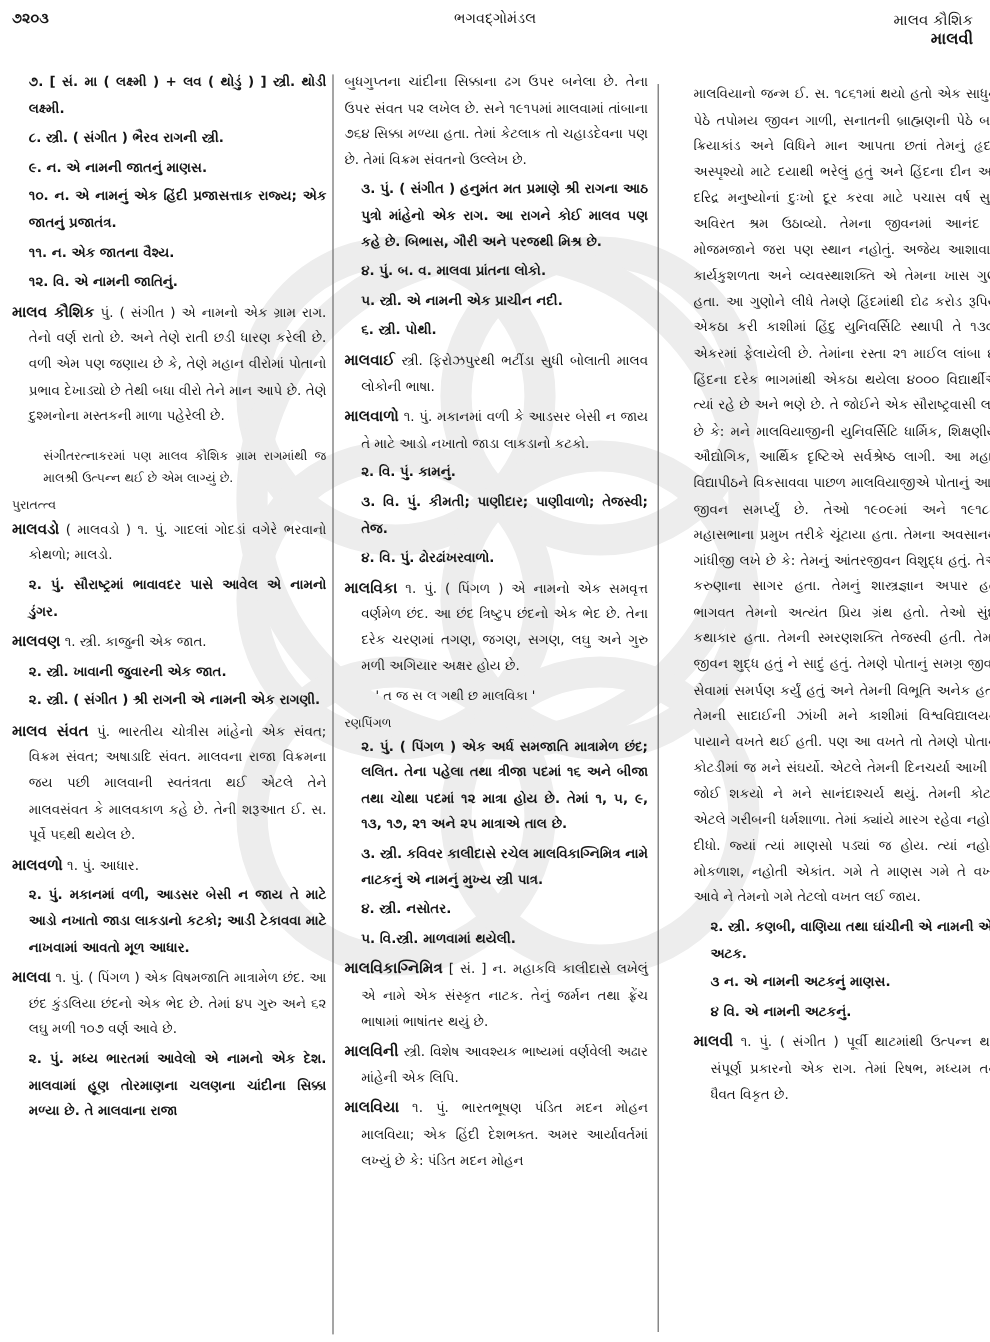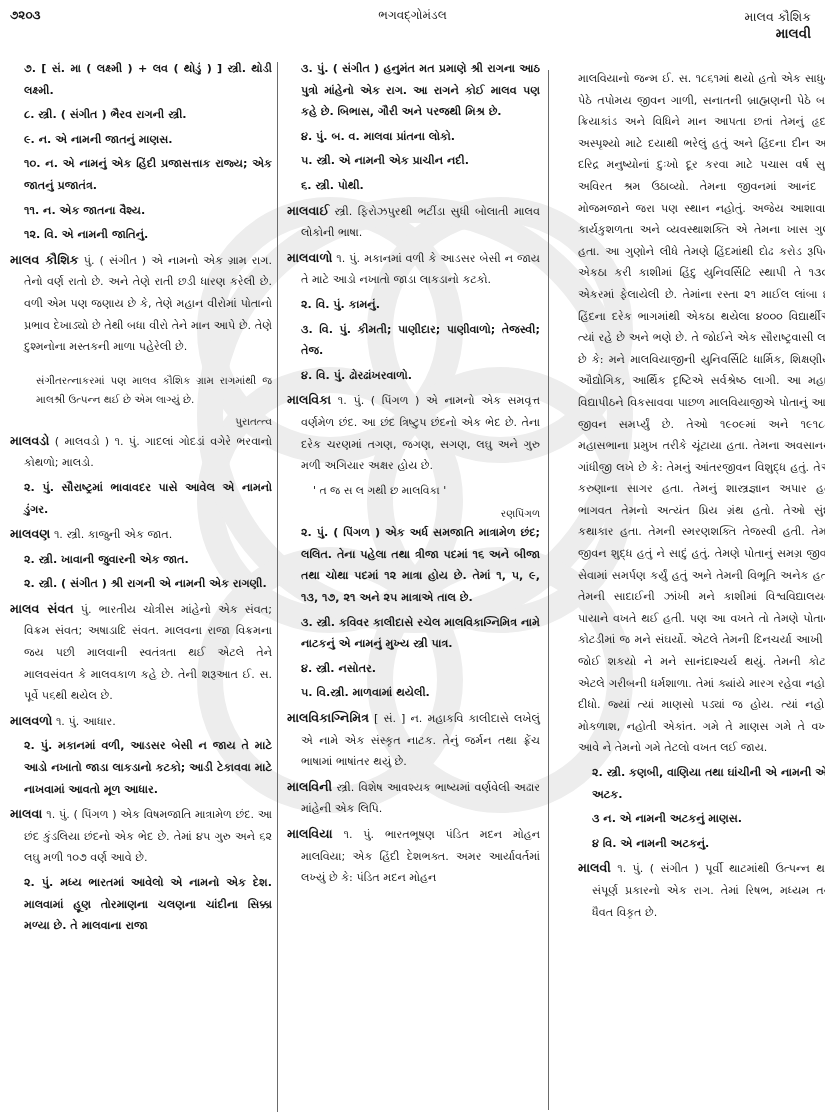--- a/index.html
+++ b/index.html
@@ -16,21 +16,21 @@
   .col.c2 { left:287px; width:253px; top:58px; }
   .col.c3 { left:558px; width:257px; top:68px;margin-left:20px; }
   .divider { position:absolute; width:1px; background:#6a6a6a; z-index:1; }
   .d1 { left:277px; top:62px; height:1050px; }
   .d2 { left:548px; top:70px; height:1040px; }
   .entry { margin-bottom:3px; text-align:justify; }
   .entry.hang { padding-left:14px; text-indent:-14px; }
   .entry.sub { padding-left:14px;font-weight:bold; }
   .hw { font-weight:bold; font-size:12.6px; }
   .quote { font-size:10.4px; line-height:19px; padding-left:26px;margin-top:13px; }
-  .cite { text-align:right; font-size:10.4px; line-height:18px; }
+  .cite { text-align:left; font-size:10.4px; line-height:18px; }
   .center-quote { padding-left:26px; font-weight:normal; font-size:10.8px; }
 </style>
 </head>
 <body>
 
 <svg class="watermark" viewBox="0 0 825 1118">
   <g fill="none" stroke="#ededed" stroke-width="26">
     <circle cx="330" cy="330" r="120"></circle>
     <circle cx="500" cy="330" r="120"></circle>
     <circle cx="330" cy="500" r="120"></circle>
@@ -68,20 +68,21 @@
     <div class="entry hang"><span class="hw">માલવણ</span><span> ૧. સ્ત્રી. કાજુની એક જાત.</span></div>
     <div class="entry sub">૨. સ્ત્રી. ખાવાની જુવારની એક જાત.</div>
     <div class="entry sub">૨. સ્ત્રી. ( સંગીત ) શ્રી રાગની એ નામની એક રાગણી.</div>
     <div class="entry hang"><span class="hw">માલવ સંવત</span><span> પું. ભારતીય ચોત્રીસ માંહેનો એક સંવત; વિક્રમ સંવત; અષાડાદિ સંવત. માલવના રાજા વિક્રમના જય પછી માલવાની સ્વતંત્રતા થઈ એટલે તેને માલવસંવત કે માલવકાળ કહે છે. તેની શરૂઆત ઈ. સ. પૂર્વે ૫૬થી થયેલ છે.</span></div>
     <div class="entry hang"><span class="hw">માલવળો</span><span> ૧. પું. આધાર.</span></div>
     <div class="entry sub">૨. પું. મકાનમાં વળી, આડસર બેસી ન જાય તે માટે આડો નખાતો જાડા લાકડાનો કટકો; આડી ટેકાવવા માટે નાખવામાં આવતો મૂળ આધાર.</div>
     <div class="entry hang"><span class="hw">માલવા</span><span> ૧. પું. ( પિંગળ ) એક વિષમજાતિ માત્રામેળ છંદ. આ છંદ કુંડલિયા છંદનો એક ભેદ છે. તેમાં ૪૫ ગુરુ અને ૬૨ લઘુ મળી ૧૦૭ વર્ણ આવે છે.</span></div>
     <div class="entry sub">૨. પું. મધ્ય ભારતમાં આવેલો એ નામનો એક દેશ. માલવામાં હૂણ તોરમાણના ચલણના ચાંદીના સિક્કા મળ્યા છે. તે માલવાના રાજા</div>
   </div>
 <div class="col c2">
+    <div class="entry">બુધગુપ્તના ચાંદીના સિક્કાના ઢગ ઉપર બનેલા છે. તેના ઉપર સંવત ૫૨ લખેલ છે. સને ૧૯૧૫માં માલવામાં તાંબાના ૭૬૪ સિક્કા મળ્યા હતા. તેમાં કેટલાક તો ચહાડદેવના પણ છે. તેમાં વિક્રમ સંવતનો ઉલ્લેખ છે.</div>
     <div class="entry sub">૩. પું. ( સંગીત ) હનુમંત મત પ્રમાણે શ્રી રાગના આઠ પુત્રો માંહેનો એક રાગ. આ રાગને કોઈ માલવ પણ કહે છે. બિભાસ, ગૌરી અને પરજથી મિશ્ર છે.</div>
     <div class="entry sub">૪. પું. બ. વ. માલવા પ્રાંતના લોકો.</div>
     <div class="entry sub">૫. સ્ત્રી. એ નામની એક પ્રાચીન નદી.</div>
     <div class="entry sub">૬. સ્ત્રી. પોથી.</div>
     <div class="entry hang"><span class="hw">માલવાઈ</span><span> સ્ત્રી. ફિરોઝપુરથી ભટીંડા સુધી બોલાતી માલવ લોકોની ભાષા.</span></div>
     <div class="entry hang"><span class="hw">માલવાળો</span><span> ૧. પું. મકાનમાં વળી કે આડસર બેસી ન જાય તે માટે આડો નખાતો જાડા લાકડાનો કટકો.</span></div>
     <div class="entry sub">૨. વિ. પું. કામનું.</div>
     <div class="entry sub">૩. વિ. પું. કીમતી; પાણીદાર; પાણીવાળો; તેજસ્વી; તેજ.</div>
     <div class="entry sub">૪. વિ. પું. ઢોરઢાંખરવાળો.</div>
     <div class="entry hang"><span class="hw">માલવિકા</span><span> ૧. પું. ( પિંગળ ) એ નામનો એક સમવૃત્ત વર્ણમેળ છંદ. આ છંદ ત્રિષ્ટુપ છંદનો એક ભેદ છે. તેના દરેક ચરણમાં તગણ, જગણ, સગણ, લઘુ અને ગુરુ મળી અગિયાર અક્ષર હોય છે.</span></div>

